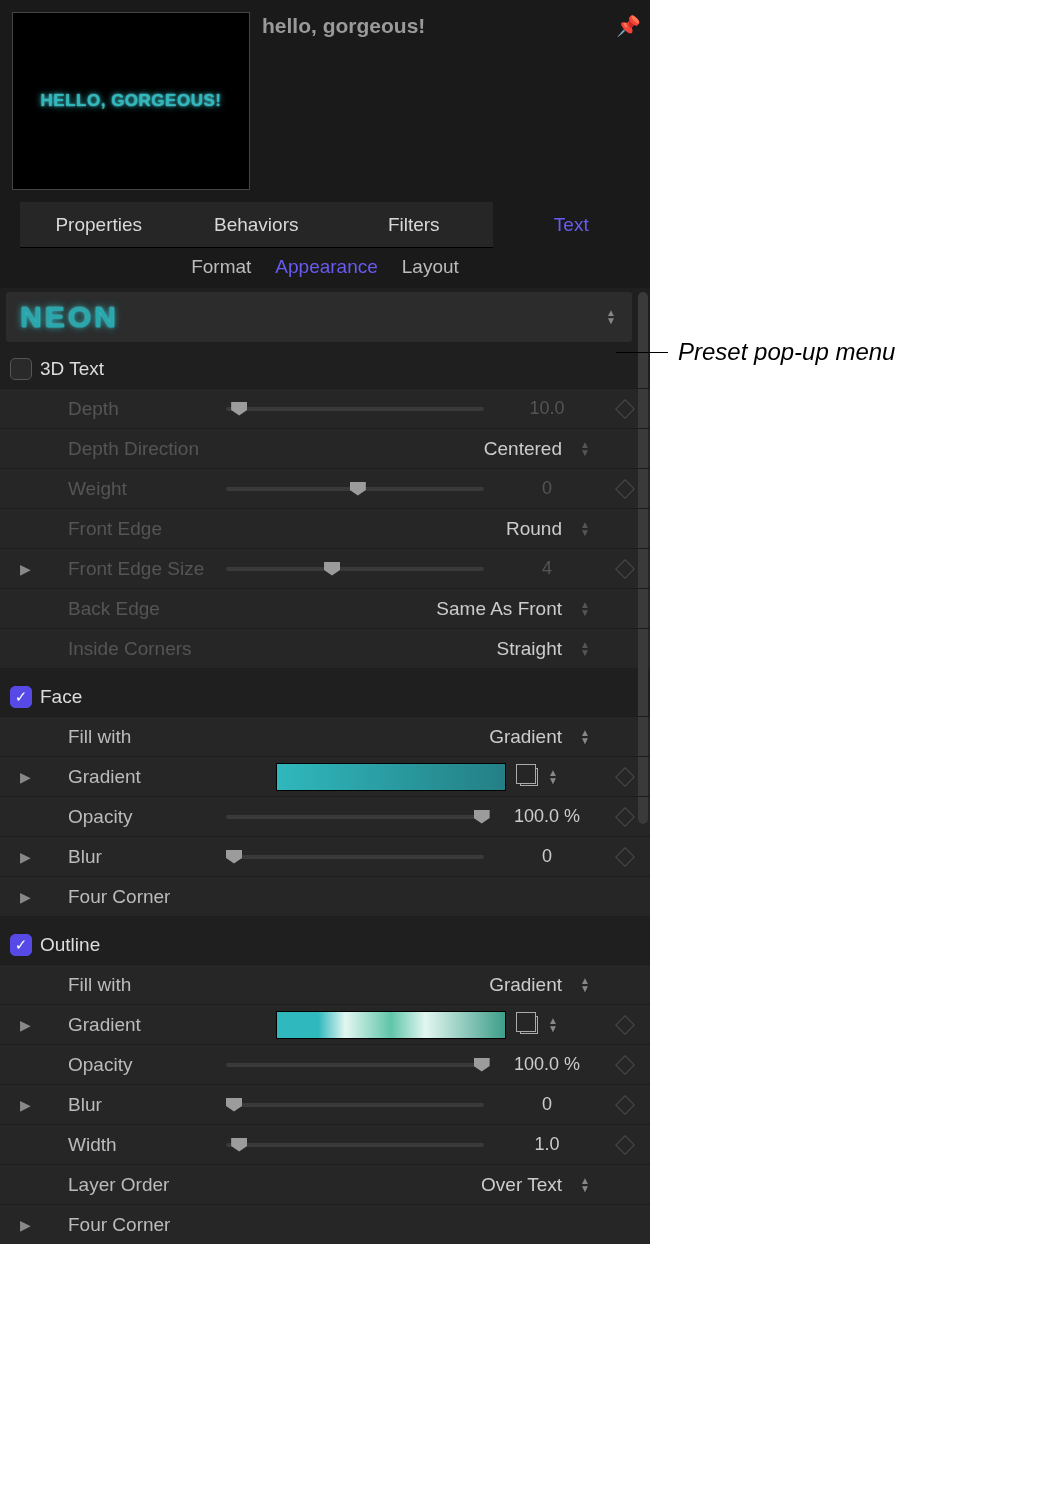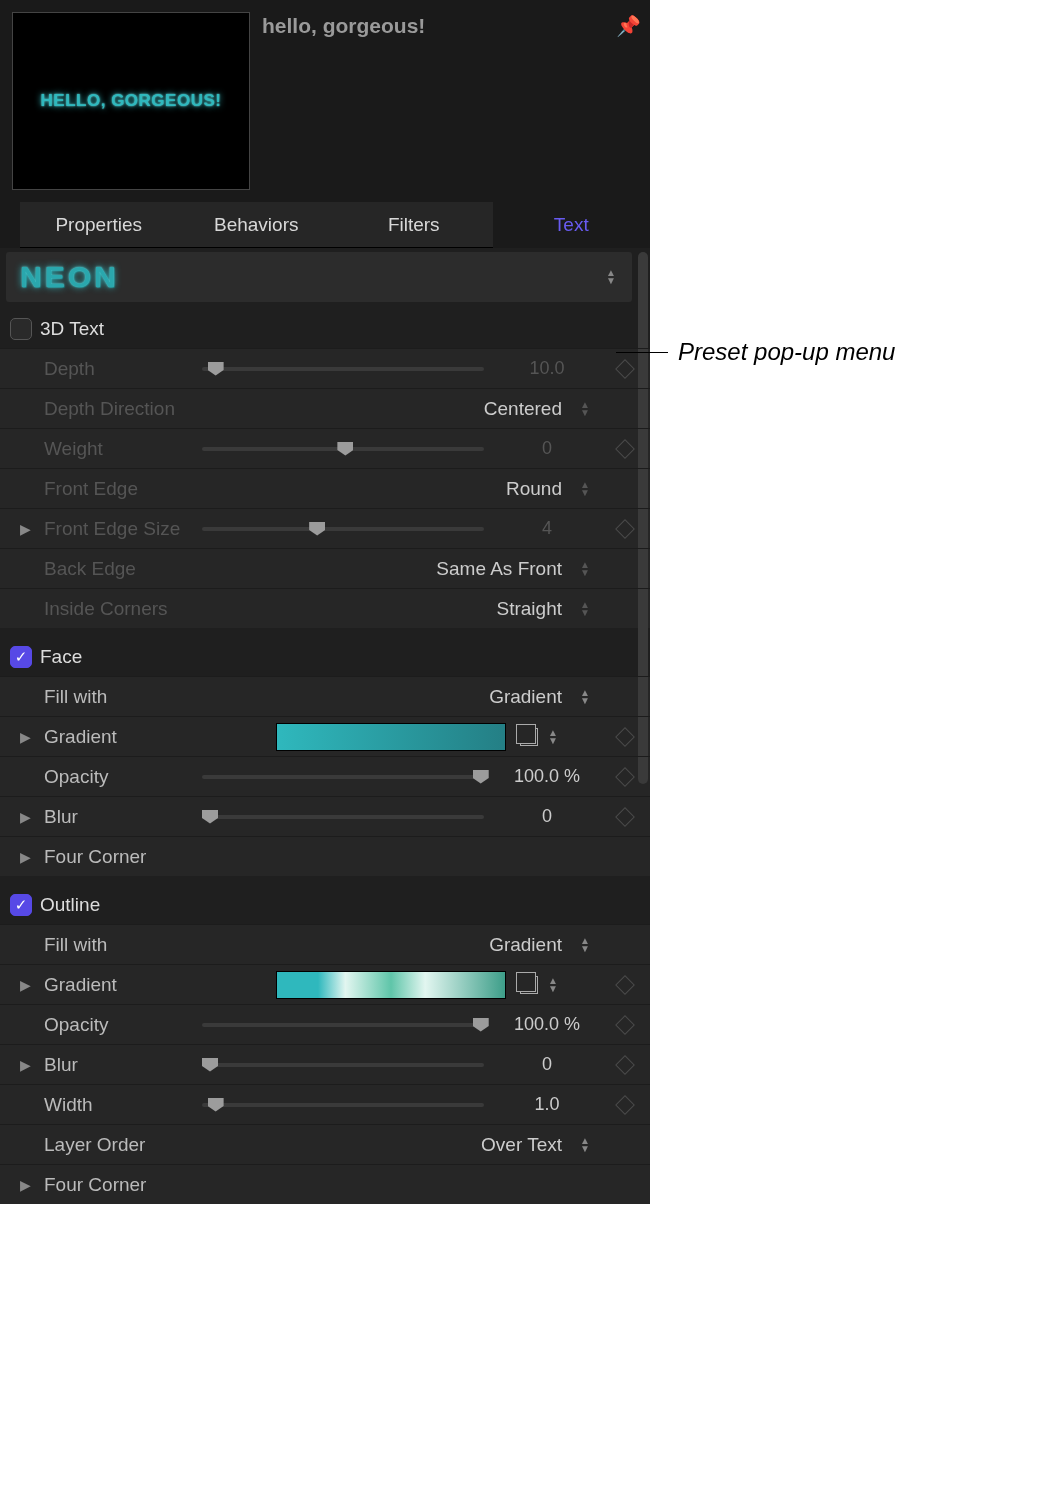--- a/index.html
+++ b/index.html
@@ -166,21 +166,21 @@
     background: #2a2a2a;
     display: inline-flex; align-items: center; justify-content: center;
   }
   .checkbox.checked { background: #5749e6; border-color: #5749e6; color:#fff; font-size:15px; }
 
   .rows { background:#262626; }
   .row {
     display: flex;
     align-items: center;
     height: 40px;
-    padding-left: 44px;
+    padding-left: 68px;
     padding-right: 18px;
     border-top: 1px solid #1c1c1c;
     gap: 8px;
   }
   .row.dim { color:#555; }
   .row.dim .val, .row.dim .label, .row.dim .stepper { color:#555; }
   .label { width: 150px; font-size: 19px; }
   .control-area { flex: 1; display:flex; align-items:center; justify-content:flex-end; gap:8px;}
   .slider {
     flex: 1;
@@ -270,20 +270,25 @@
     <div class="pin">📌</div>
   </div>
 
   <div class="sub-tabs">
     <div>Properties</div>
     <div>Behaviors</div>
     <div>Filters</div>
     <div class="active">Text</div>
   </div>
 
+  <div class="text-mode">
+    <span>Format</span>
+    <span class="active">Appearance</span>
+    <span>Layout</span>
+  </div>
 
   <div class="content-wrap">
     <div class="scrollbar-track"></div>
 
     <div class="preset">
       <span class="neon-text">NEON</span>
       <span style="flex:1"></span>
       <span class="stepper">▲<br>▼</span>
     </div>
 

